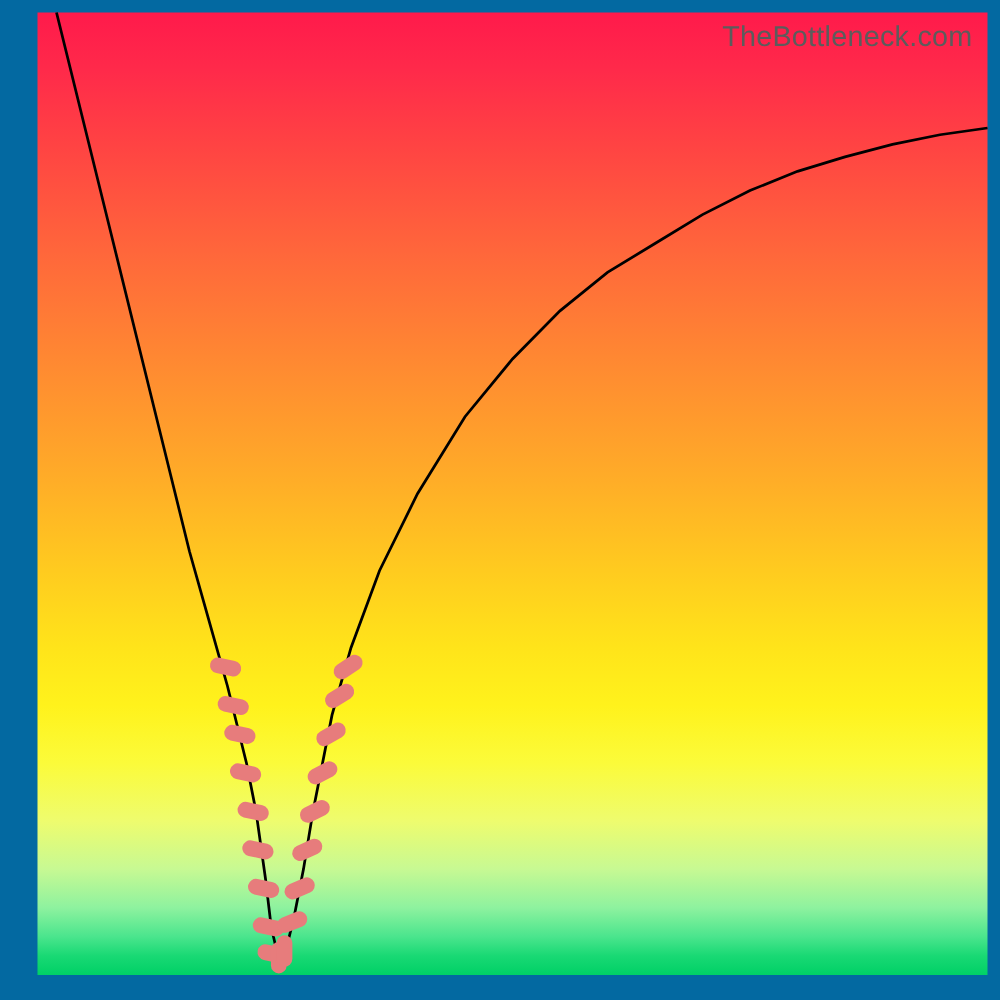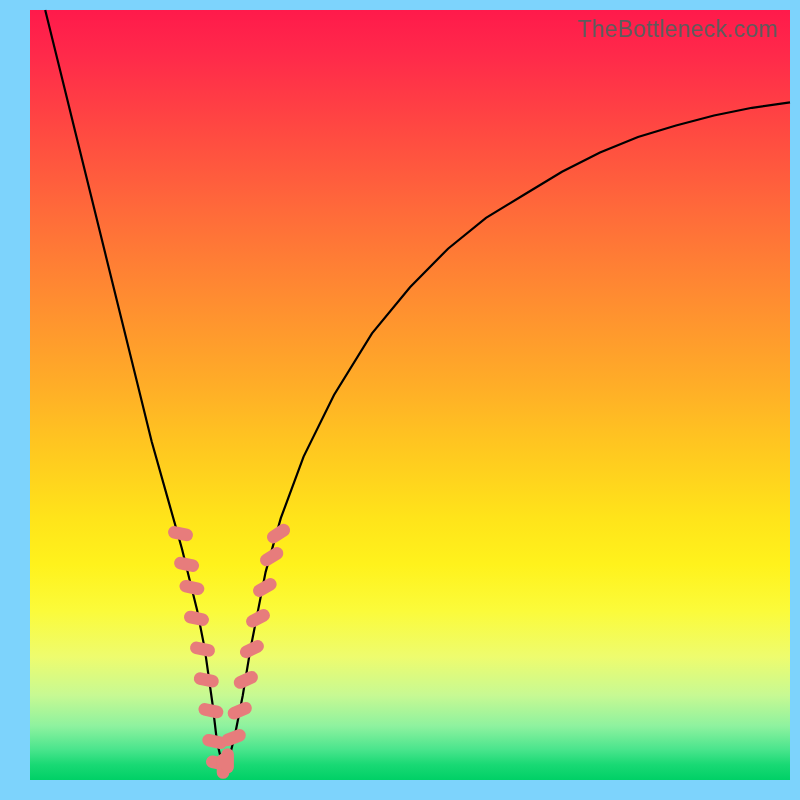--- a/index.html
+++ b/index.html
@@ -7,21 +7,21 @@
     padding: 0;
     width: 800px;
     height: 800px;
     overflow: hidden;
     background: #000;
     font-family: Arial, Helvetica, sans-serif;
   }
   .outer {
     width: 800px;
     height: 800px;
-    background: #7dd3fc;
+    background: #0369a1;
     position: relative;
   }
   .plot {
     position: absolute;
     left: 30px;
     top: 10px;
     width: 760px;
     height: 770px;
     background: linear-gradient(to bottom,
       #ff1a4b 0%,

